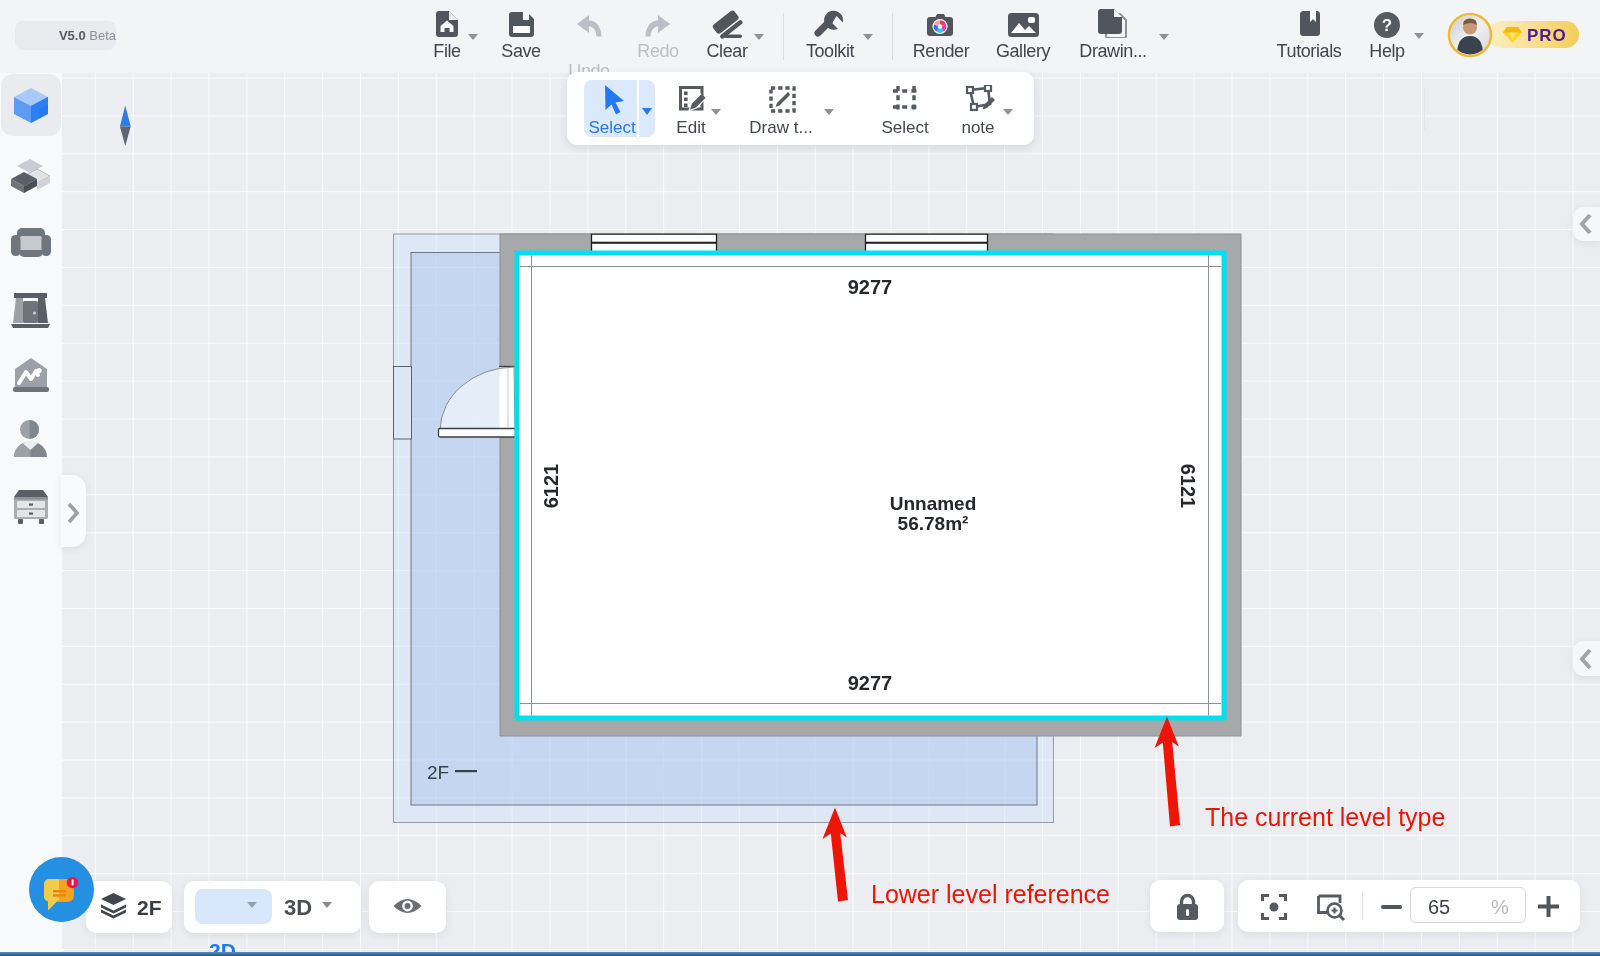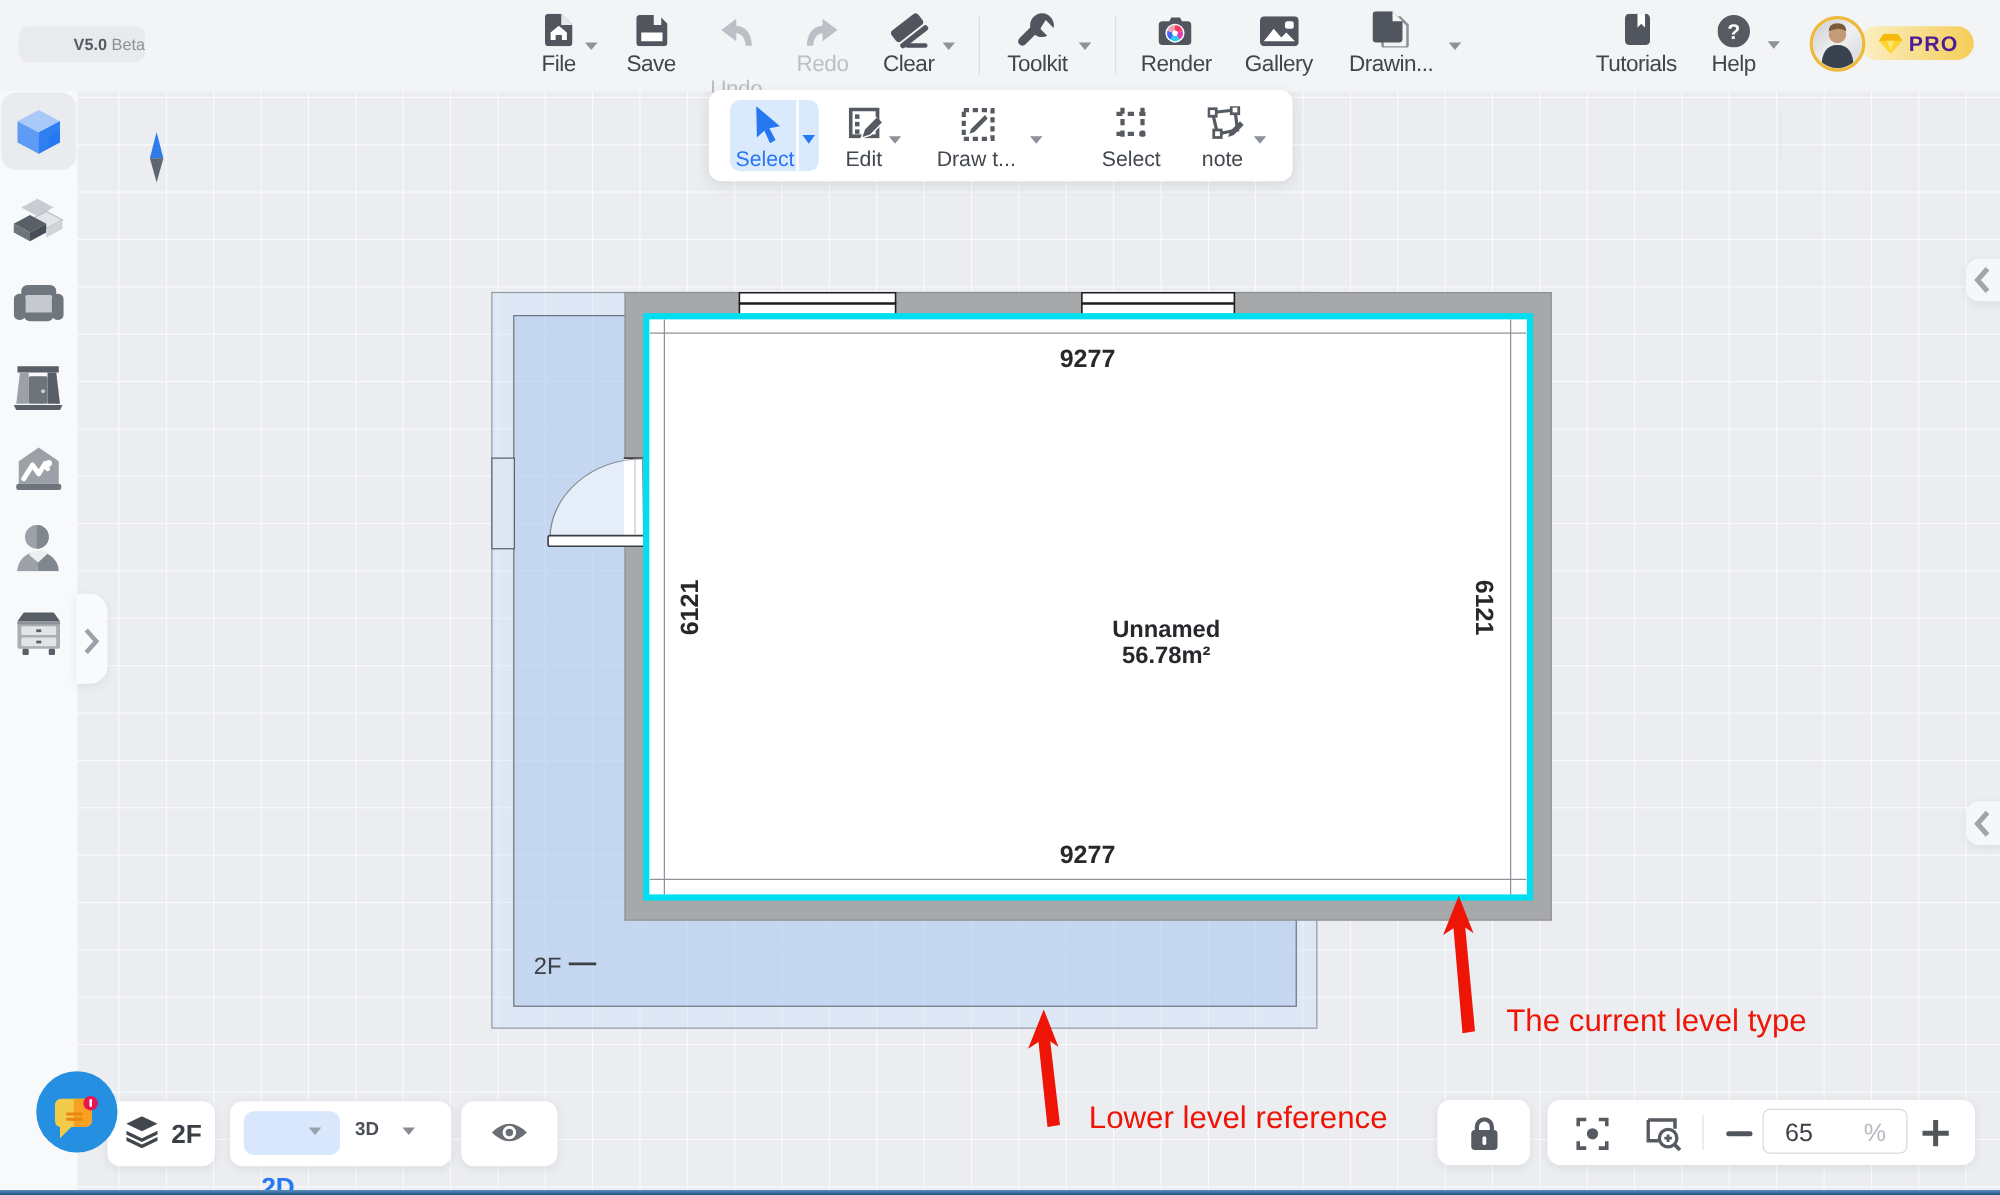--- a/index.html
+++ b/index.html
@@ -280,21 +280,21 @@
   <svg class="abs" style="left:1576px;top:647px;" width="22" height="24">
     <path d="M14,3 L6,12 L14,21" fill="none" stroke="#a0a5ab" stroke-width="4"></path>
   </svg>
 
   <div class="whitebtn" style="left:86px;top:881px;width:86px;height:52px;"></div>
   <div class="whitebtn" style="left:184px;top:881px;width:177px;height:52px;"></div>
   <div class="abs" style="left:195px;top:889px;width:77px;height:35px;background:#d8e7fb;border-radius:8px;"></div>
   <div class="whitebtn" style="left:369px;top:881px;width:77px;height:52px;"></div>
   <div class="abs" style="left:137px;top:896px;font-size:21px;font-weight:bold;color:#3a3f45;">2F</div>
   <div class="abs" style="left:209px;top:895px;font-size:21px;font-weight:bold;color:#2678f2;margin-top:44px;">2D</div>
-  <div class="abs" style="left:284px;top:895px;font-size:15px;font-weight:bold;color:#4a4f56;">3D</div>
+  <div class="abs" style="left:284px;top:895px;font-size:22px;font-weight:bold;color:#4a4f56;">3D</div>
   <div class="caret" style="left:247px;top:902px;border-top-color:#98a0ab;"></div>
   <div class="caret" style="left:322px;top:902px;border-top-color:#878c93;"></div>
 
   <div class="whitebtn" style="left:1150px;top:880px;width:74px;height:52px;"></div>
   <div class="whitebtn" style="left:1238px;top:880px;width:342px;height:52px;"></div>
   <div class="abs" style="left:1362px;top:892px;width:1px;height:28px;background:#e1e3e6;"></div>
   <div class="abs" style="left:1410px;top:887px;width:116px;height:36px;background:#fff;border:1px solid #d7d9dd;border-radius:6px;"></div>
   <div class="abs" style="left:1428px;top:896px;font-size:20px;color:#3c4147;text-align:right;">65</div>
   <div class="abs" style="left:1491px;top:896px;font-size:20px;color:#b6bac0;">%</div>
   <div class="abs" style="left:1381px;top:905px;width:21px;height:4px;background:#51565c;border-radius:2px;"></div>

